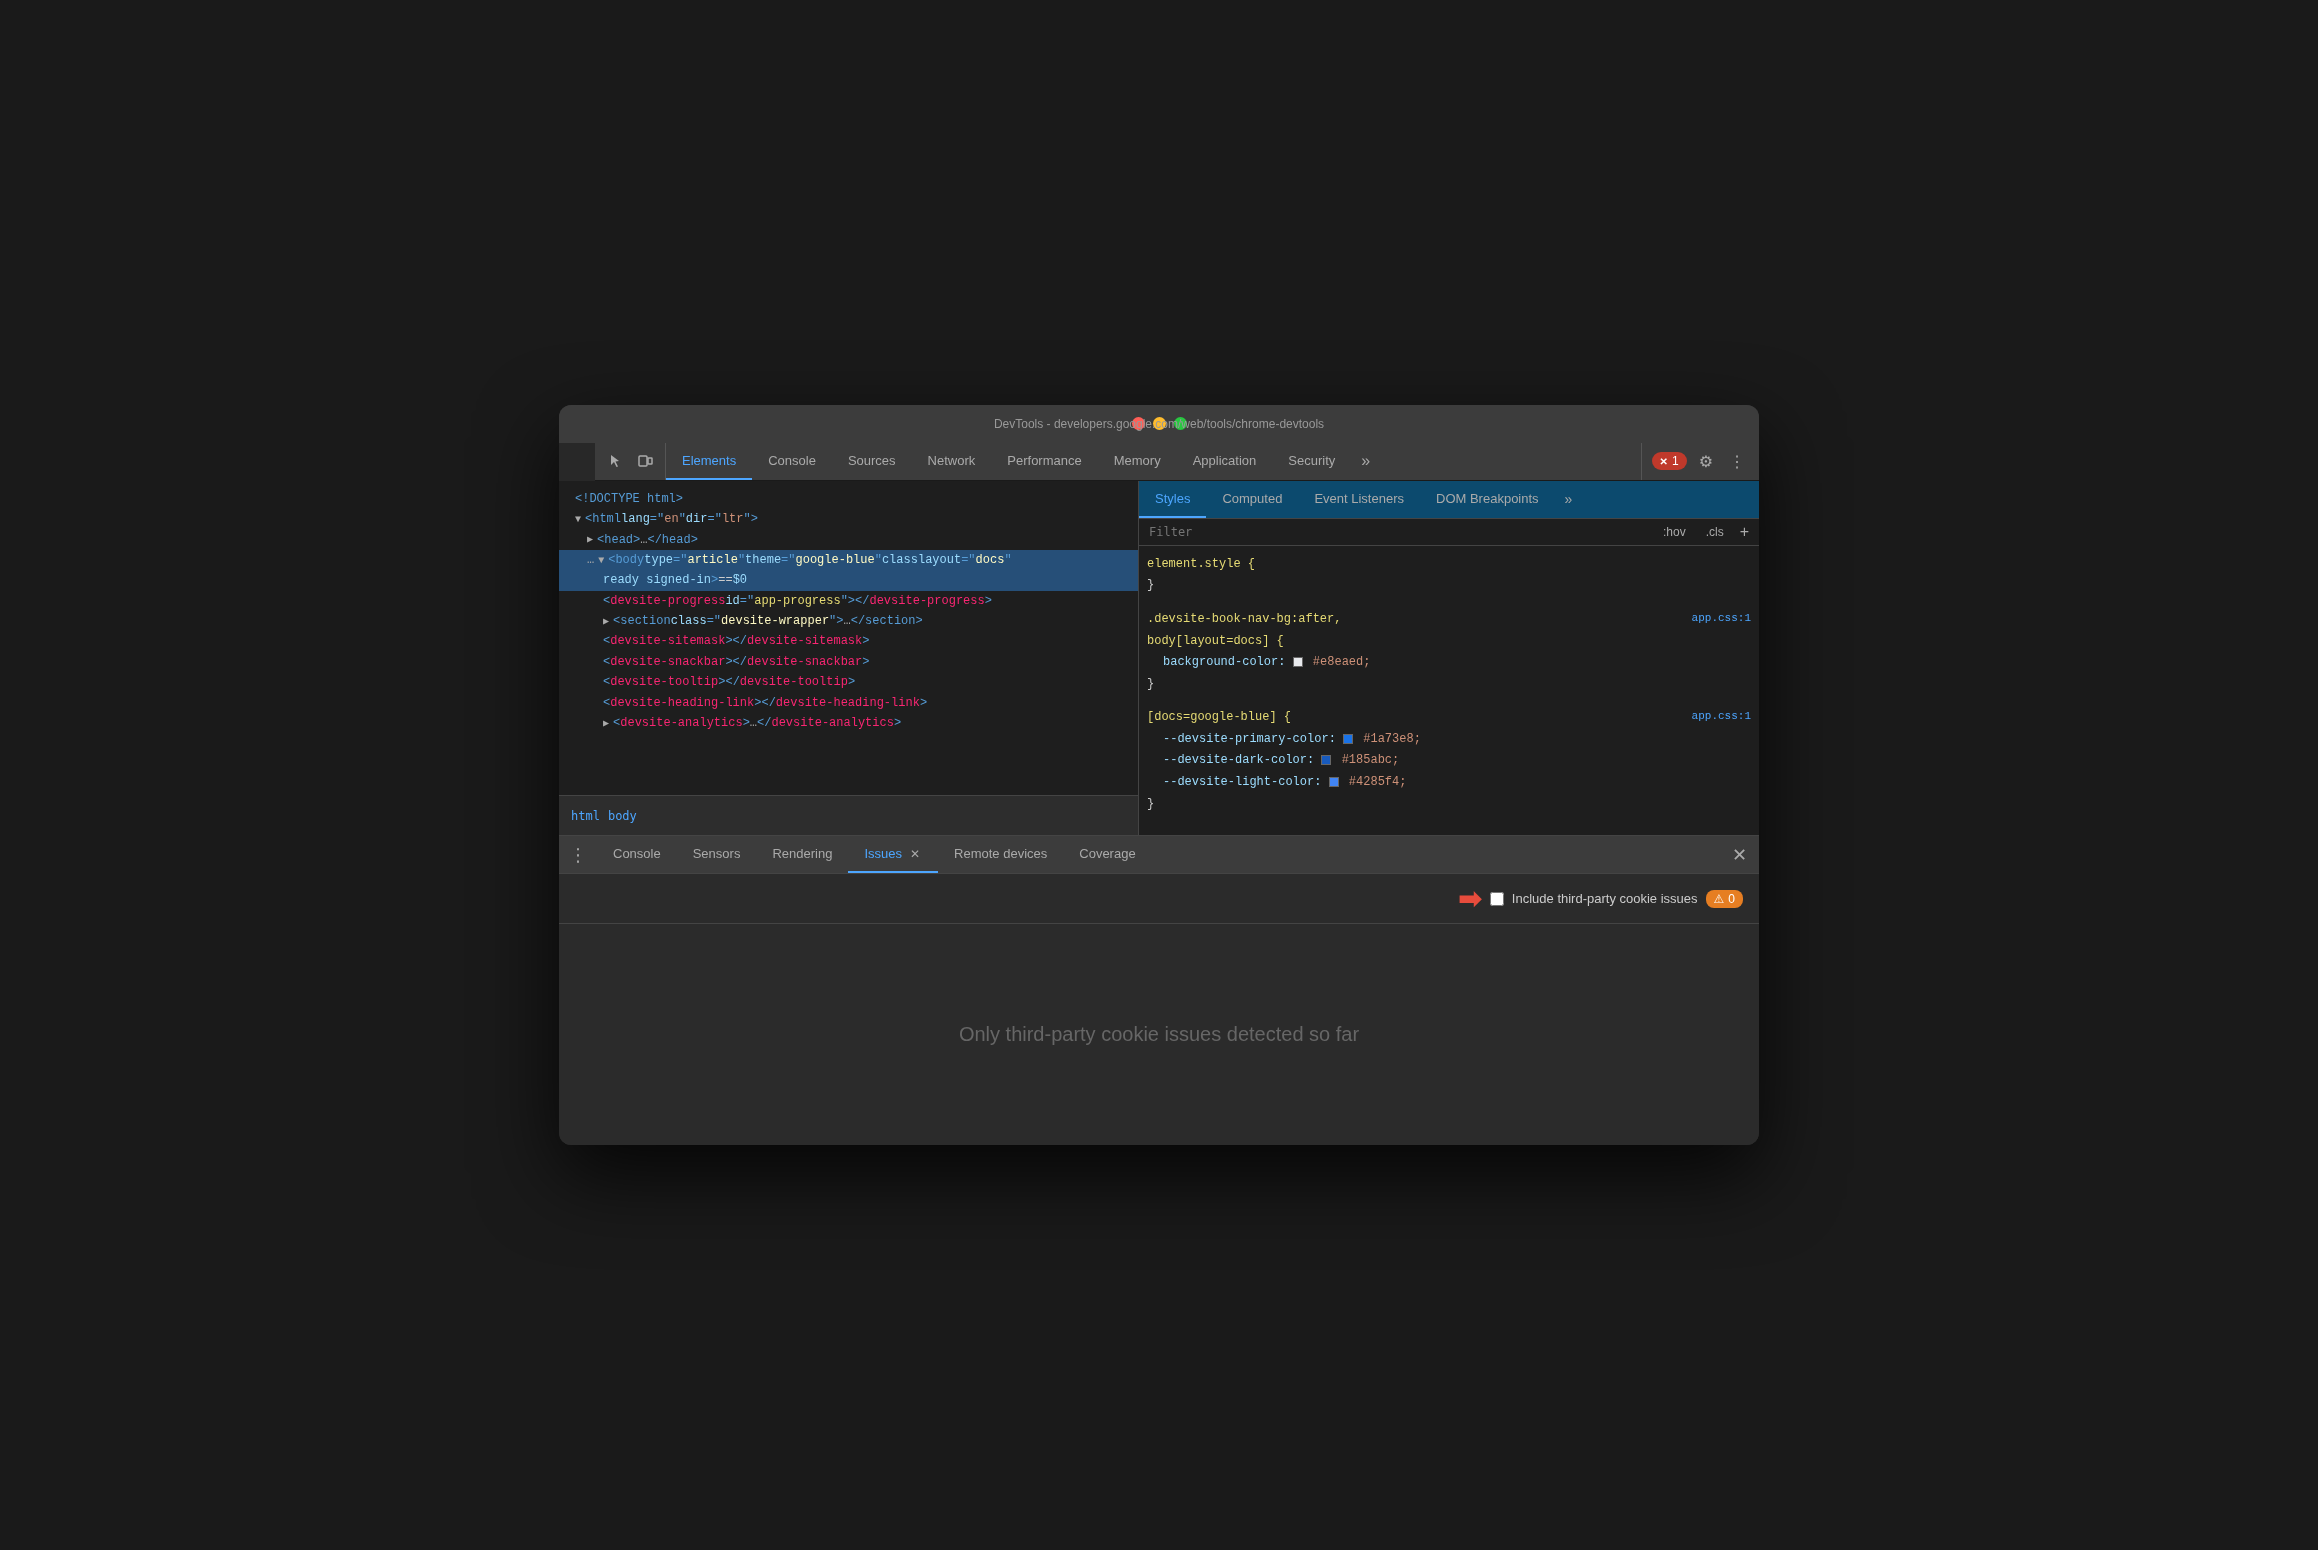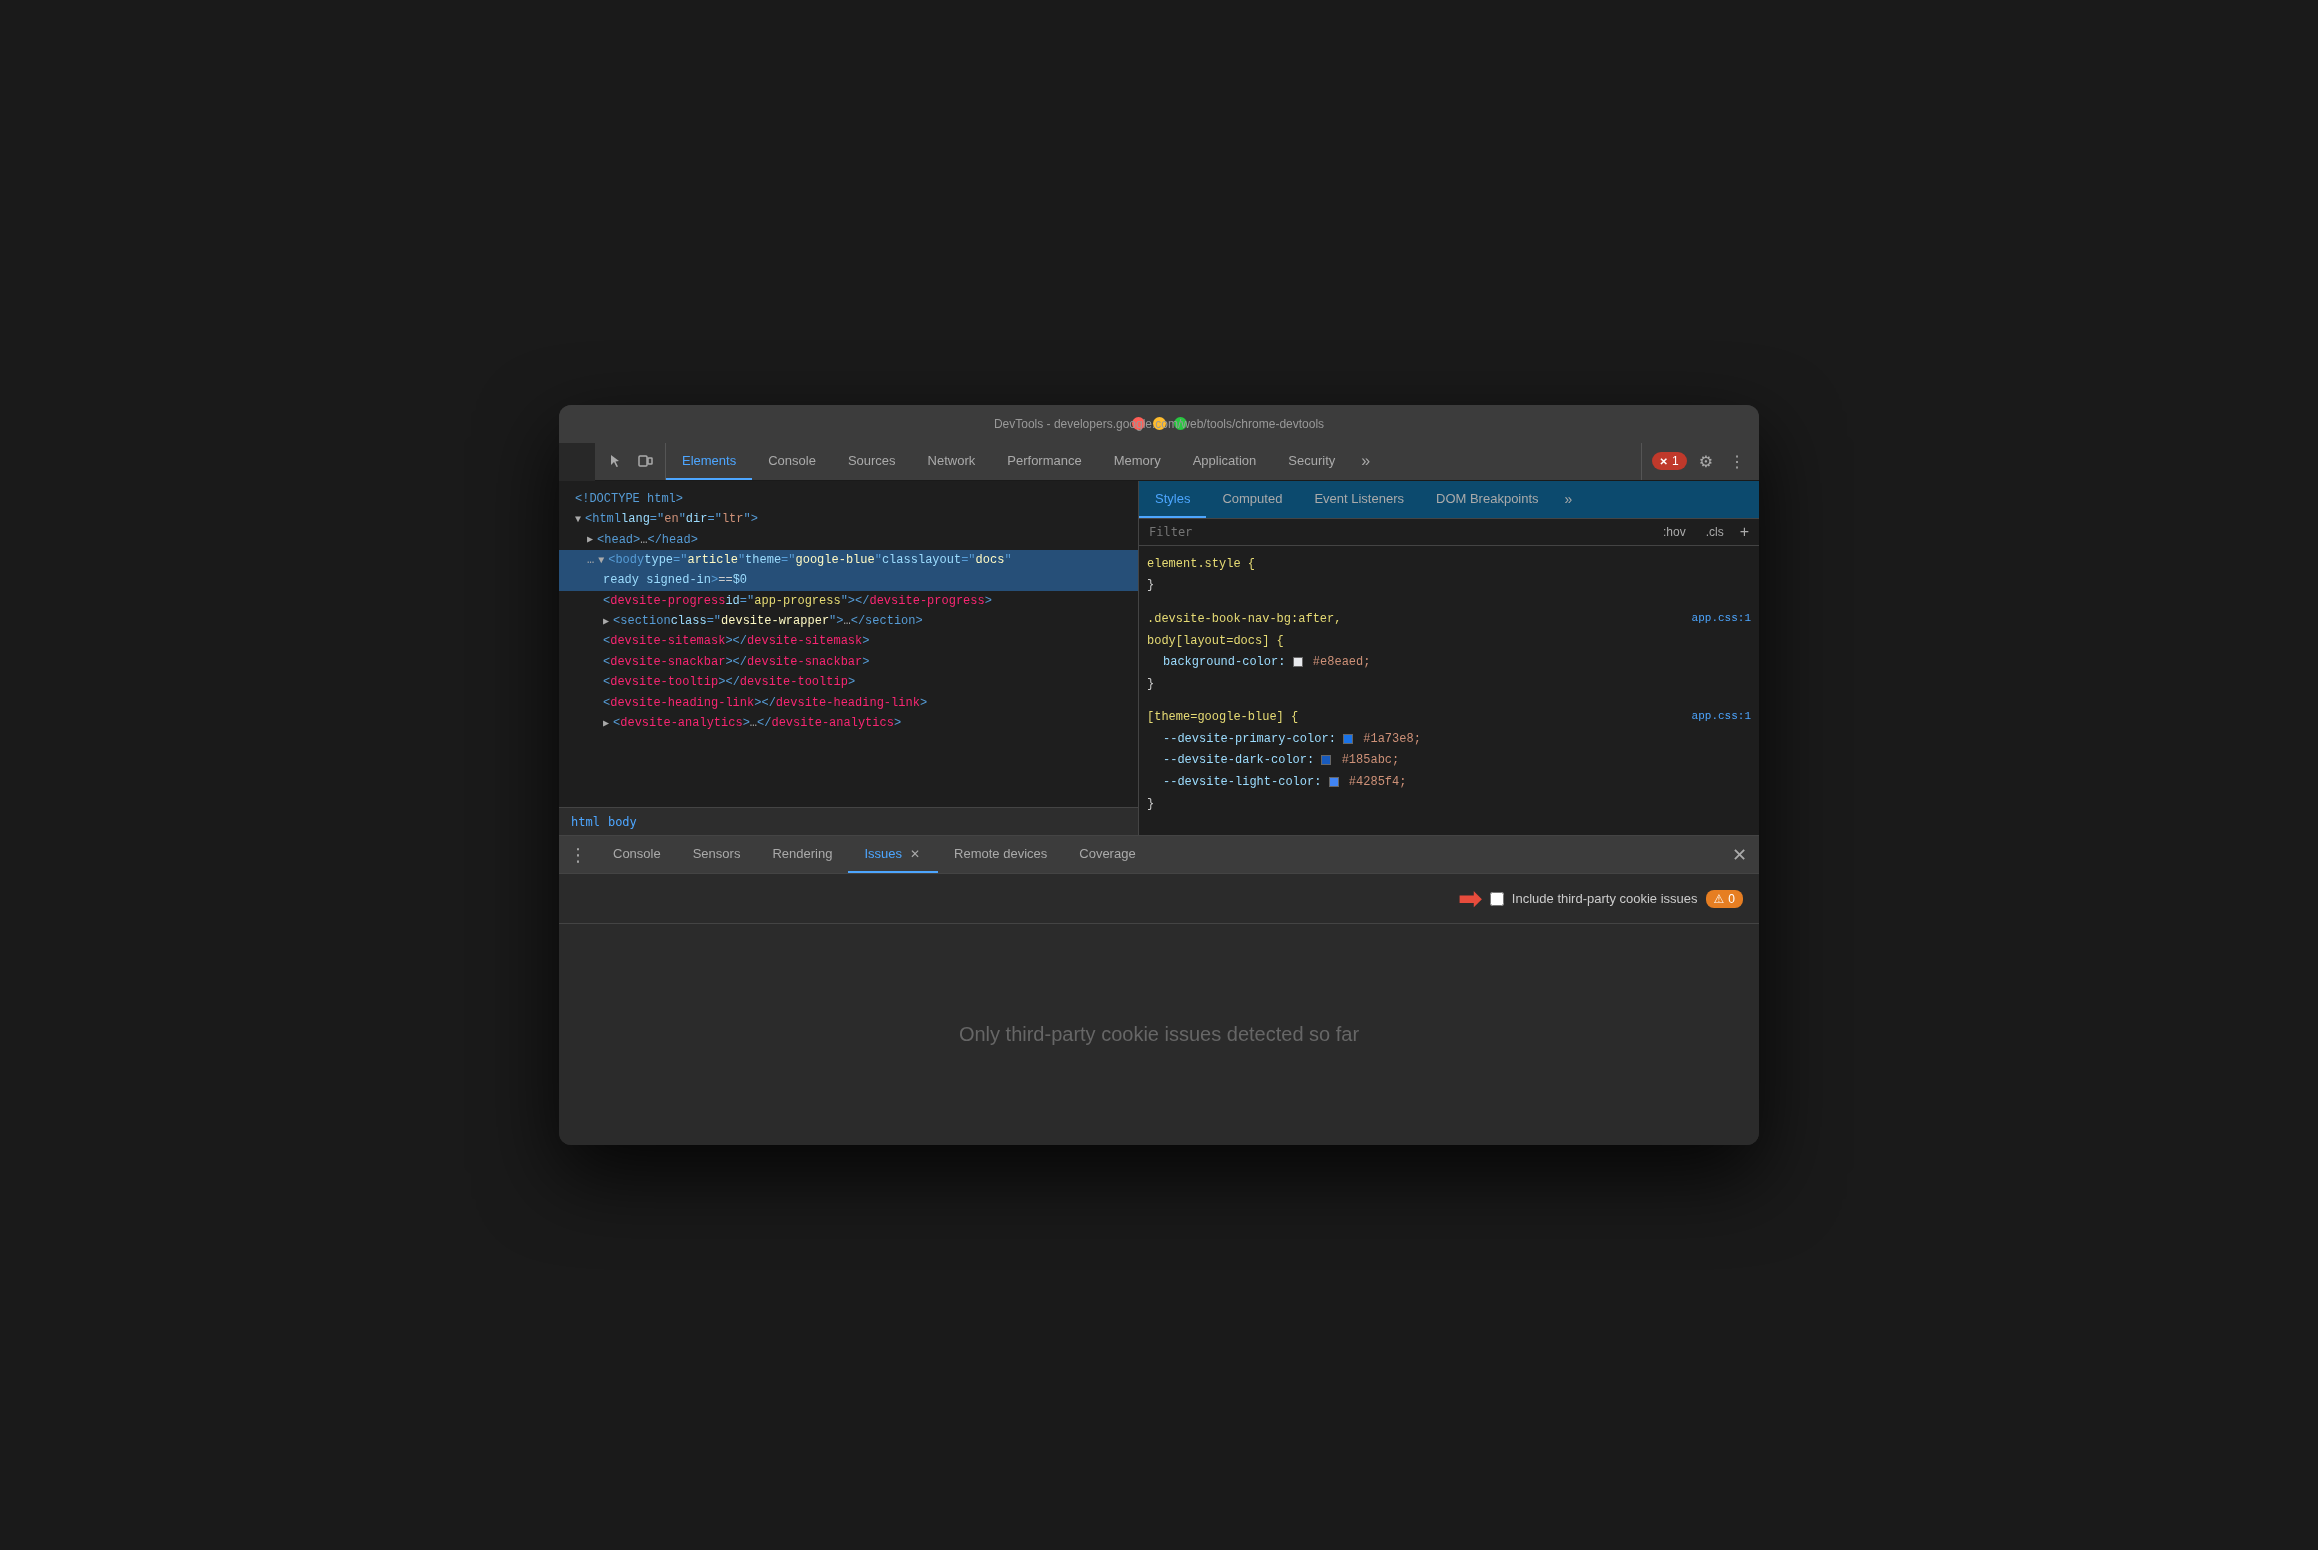--- a/index.html
+++ b/index.html
@@ -175,21 +175,21 @@
     .attr-value { color: #ce9178; }
     .attr-value-blue { color: #fef9c3; }
     .ellipsis { color: #aaa; }
     .triangle { color: #aaa; font-size: 10px; margin-right: 4px; cursor: pointer; }
     .triangle-collapsed { color: #aaa; font-size: 10px; margin-right: 4px; }
     .dots { color: #aaa; margin-right: 4px; }
 
     
     .breadcrumb-bar {
       background: #2d2d2d;
-      height: 28px;
+      height: 40px;
       display: flex;
       align-items: center;
       padding: 0 12px;
       gap: 4px;
       border-top: 1px solid #444;
       font-size: 12px;
       font-family: 'Menlo', monospace;
       color: #aaa;
     }
     .breadcrumb-item { color: #4da6ff; cursor: pointer; }
@@ -634,21 +634,21 @@
               <span class="css-value-hex">#e8eaed;</span>
             </div>
             <div>
               <span class="css-brace">}</span>
             </div>
           </div>
 
           <div class="css-rule">
             <div>
               <span class="css-source">app.css:1</span>
-              <span class="css-selector">[theme=google-blue] {</span>
+              <span class="css-selector">[docs=google-blue] {</span>
             </div>
             <div>
               <span class="css-prop">--devsite-primary-color:</span>
               <span class="css-colon"> </span>
               <span class="color-swatch" style="background:#1a73e8"></span>
               <span class="css-value-hex">#1a73e8;</span>
             </div>
             <div>
               <span class="css-prop">--devsite-dark-color:</span>
               <span class="css-colon"> </span>

